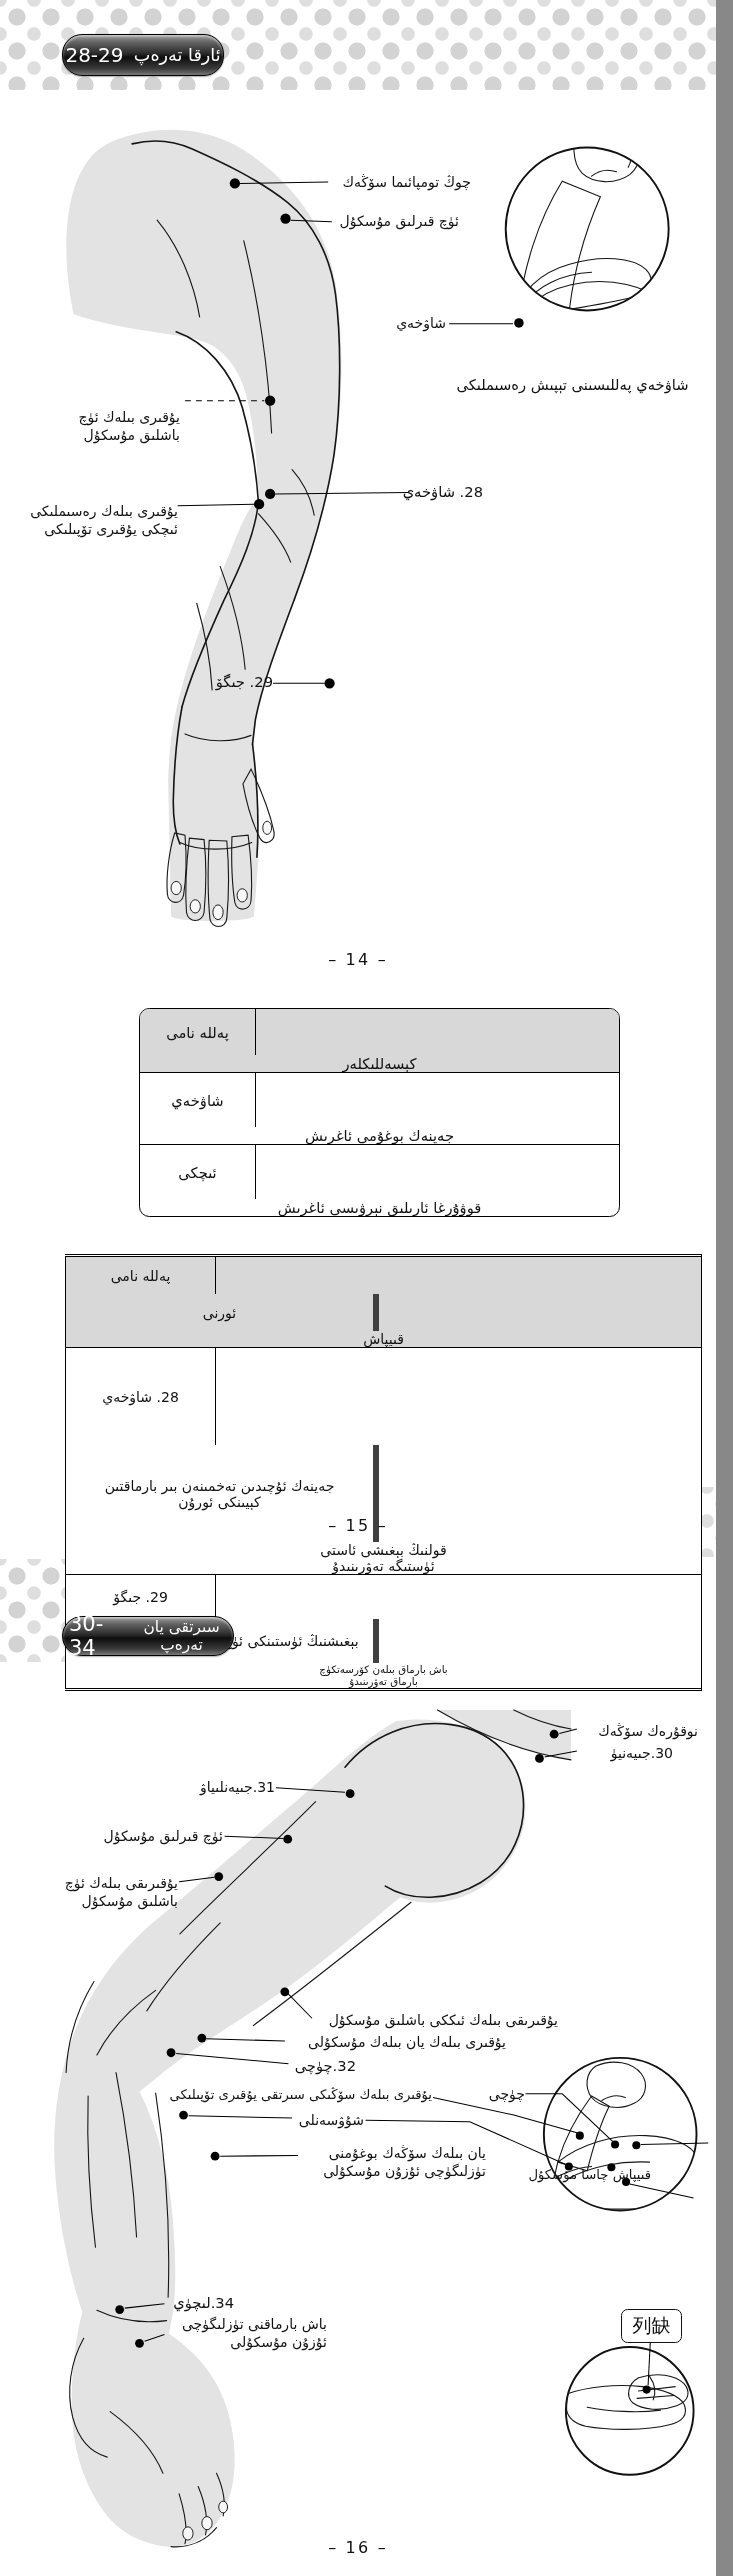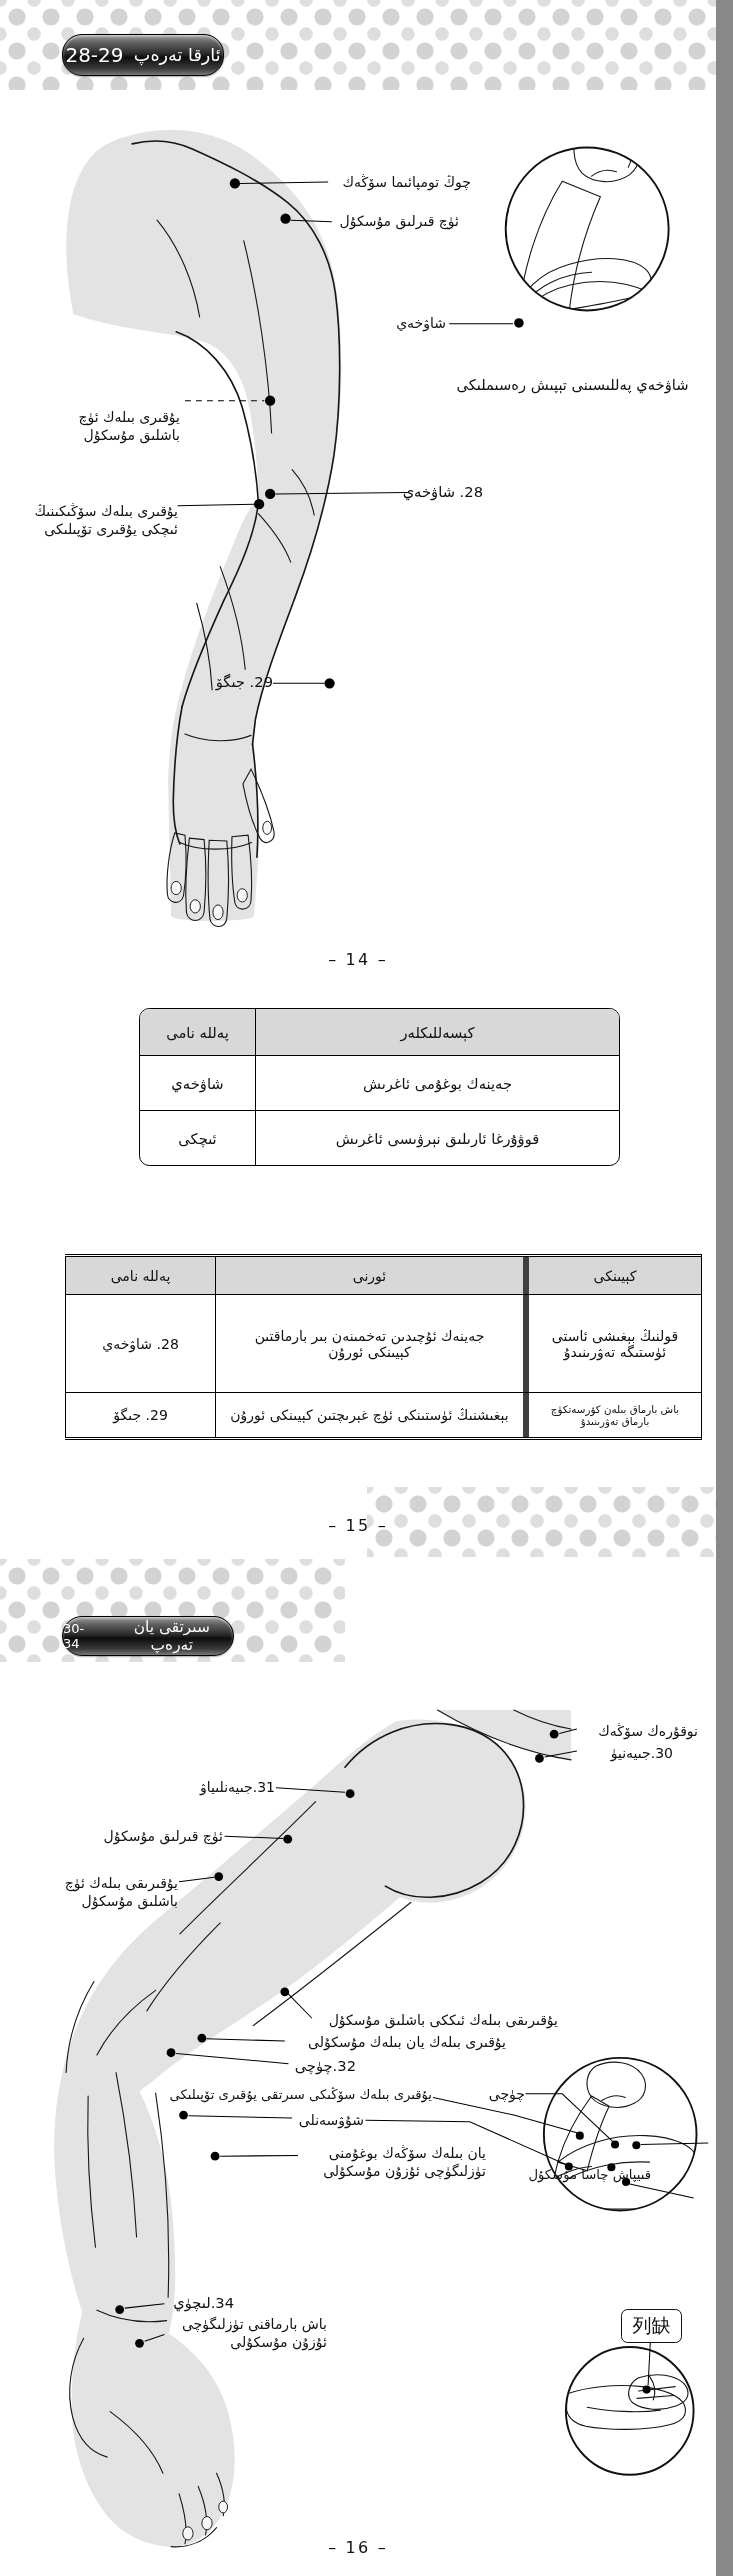--- a/index.html
+++ b/index.html
@@ -23,21 +23,21 @@
   .wrap{white-space:pre-line;}
   .badge{position:absolute;z-index:3;border-radius:20px;border:1.5px solid #000;
     background:linear-gradient(180deg,#9a9a9a 0%,#5f5f5f 20%,#2b2b2b 46%,#0d0d0d 56%,#3a3a3a 84%,#777 100%);
     box-shadow:inset 0 1.5px 2.2px rgba(255,255,255,.55), 0 0.7px 1.5px rgba(0,0,0,.4);
     color:#fff;display:flex;align-items:center;justify-content:center;gap:10.3px;}
   .badge .num{font-size:20px;}
   .badge .txt{font-size:17.6px;direction:rtl;text-align:center;}
   .pg{position:absolute;left:0;right:0;z-index:2;text-align:center;font-size:16px;letter-spacing:2.2px;}
   .caption{position:absolute;z-index:2;font-size:14.7px;direction:rtl;text-align:center;}
   .tbl{position:absolute;z-index:2;background:#fff;box-sizing:border-box;}
-  .row{display:flex;box-sizing:border-box;}
+  .row{display:flex;box-sizing:border-box;flex-direction:column;}
   .cell{display:flex;align-items:center;justify-content:center;text-align:center;direction:rtl;
         box-sizing:border-box;white-space:pre-line;}
   #table1{left:139px;top:1008px;width:481px;border:1.5px solid #000;border-radius:10.3px;overflow:hidden;}
   #table1 .hrow{background:#d8d8d8;border-bottom:1.5px solid #000;}
   #table1 .cell{font-size:14.7px;}
   #table1 .c1{width:116px;border-right:1.2px solid #000;flex:none;}
   #table1 .c2{flex:1;}
   #table1 .hrow .cell{height:46px;}
   #table1 .drow .cell{height:54px;}
   #table1 .drow.mid{border-bottom:1px solid #000;}
@@ -232,21 +232,21 @@
 
   <div class="badge" style="left:62px;top:34px;width:160px;height:40px;">
     <span class="num">28-29</span>
     <span class="txt">ئارقا تەرەپ</span>
   </div>
 
   <div class="lbl" style="left:332px;top:173px;width:139px;">چوڭ تومپائىما سۆڭەك</div>
   <div class="lbl" style="left:334px;top:212px;width:125px;">ئۈچ قىرلىق مۇسكۇل</div>
   <div class="lbl wrap" style="left:46px;top:392px;width:134px;margin-top:16px;">يۇقىرى بىلەك ئۈچ
 باشلىق مۇسكۇل</div>
-  <div class="lbl wrap" style="left:28px;top:502px;width:150px;">يۇقىرى بىلەك سۆڭىكىنىڭ
+  <div class="lbl wrap" style="left:28px;top:502px;width:150px;">يۇقىرى بىلەك رەسىملىكى
 ئىچكى يۇقىرى تۆپىلىكى</div>
   <div class="lbl" style="left:410px;top:482px;width:73px;font-size:14.7px;">28. شاۋخەي</div>
   <div class="lbl" style="left:205px;top:672px;width:68px;font-size:14.7px;">29. جىگۆ</div>
   <div class="lbl" style="left:396px;top:314px;width:50px;">شاۋخەي</div>
   <div class="caption" style="left:446px;top:376px;width:253px;">شاۋخەي پەللىسىنى تېپىش رەسىملىكى</div>
 
   <div class="pg" style="top:950px;">– 14 –</div>
 
   <div id="table1" class="tbl">
     <div class="row hrow">
@@ -260,41 +260,41 @@
     <div class="row drow">
       <div class="cell c1">ئىچكى</div>
       <div class="cell c2">قوۋۇرغا ئارىلىق نېرۋىسى ئاغرىش</div>
     </div>
   </div>
 
   <div id="table2" class="tbl">
     <div class="row hrow">
       <div class="cell c1">پەللە نامى</div>
       <div class="cell c2">ئورنى</div>
-      <div class="cell c3">كېيىنكى</div>
+      <div class="cell c3">قىيپاش</div>
     </div>
     <div class="row r1">
       <div class="cell c1">28. شاۋخەي</div>
       <div class="cell c2">جەينەك ئۇچىدىن تەخمىنەن بىر بارماقتىن
 كېيىنكى ئورۇن</div>
       <div class="cell c3">قولنىڭ بېغىشى ئاستى
 ئۈستىگە تەۋرىنىدۇ</div>
     </div>
     <div class="row r2">
       <div class="cell c1">29. جىگۆ</div>
       <div class="cell c2">بېغىشنىڭ ئۈستىنكى ئۈچ غېرىچتىن كېيىنكى ئورۇن</div>
       <div class="cell c3 small">باش بارماق بىلەن كۆرسەتكۈچ
 بارماق تەۋرىنىدۇ</div>
     </div>
   </div>
 
   <div class="pg" style="top:1516px;">– 15 –</div>
 
   <div class="badge" style="left:62px;top:1616px;width:170px;height:38px;">
-    <span class="num" style="font-size:13px;">30-34</span>
+    <span class="num" style="font-size:21px;padding-left:6px;">30-34</span>
     <span class="txt" style="font-size:15.4px;">سىرتقى يان تەرەپ</span>
   </div>
 
   <div class="lbl" style="left:577px;top:1722px;width:121px;">نوقۇرەك سۆڭەك</div>
   <div class="lbl" style="left:578px;top:1744px;width:95px;">30.جىيەنيۈ</div>
   <div class="lbl" style="left:181px;top:1778px;width:94px;">31.جىيەنلىياۋ</div>
   <div class="lbl" style="left:107px;top:1827px;width:116px;">ئۈچ قىرلىق مۇسكۇل</div>
   <div class="lbl wrap" style="left:44px;top:1874px;width:134px;">يۇقىرىقى بىلەك ئۈچ
 باشلىق مۇسكۇل</div>
   <div class="lbl" style="left:312px;top:2011px;width:246px;">يۇقىرىقى بىلەك ئىككى باشلىق مۇسكۇل</div>

